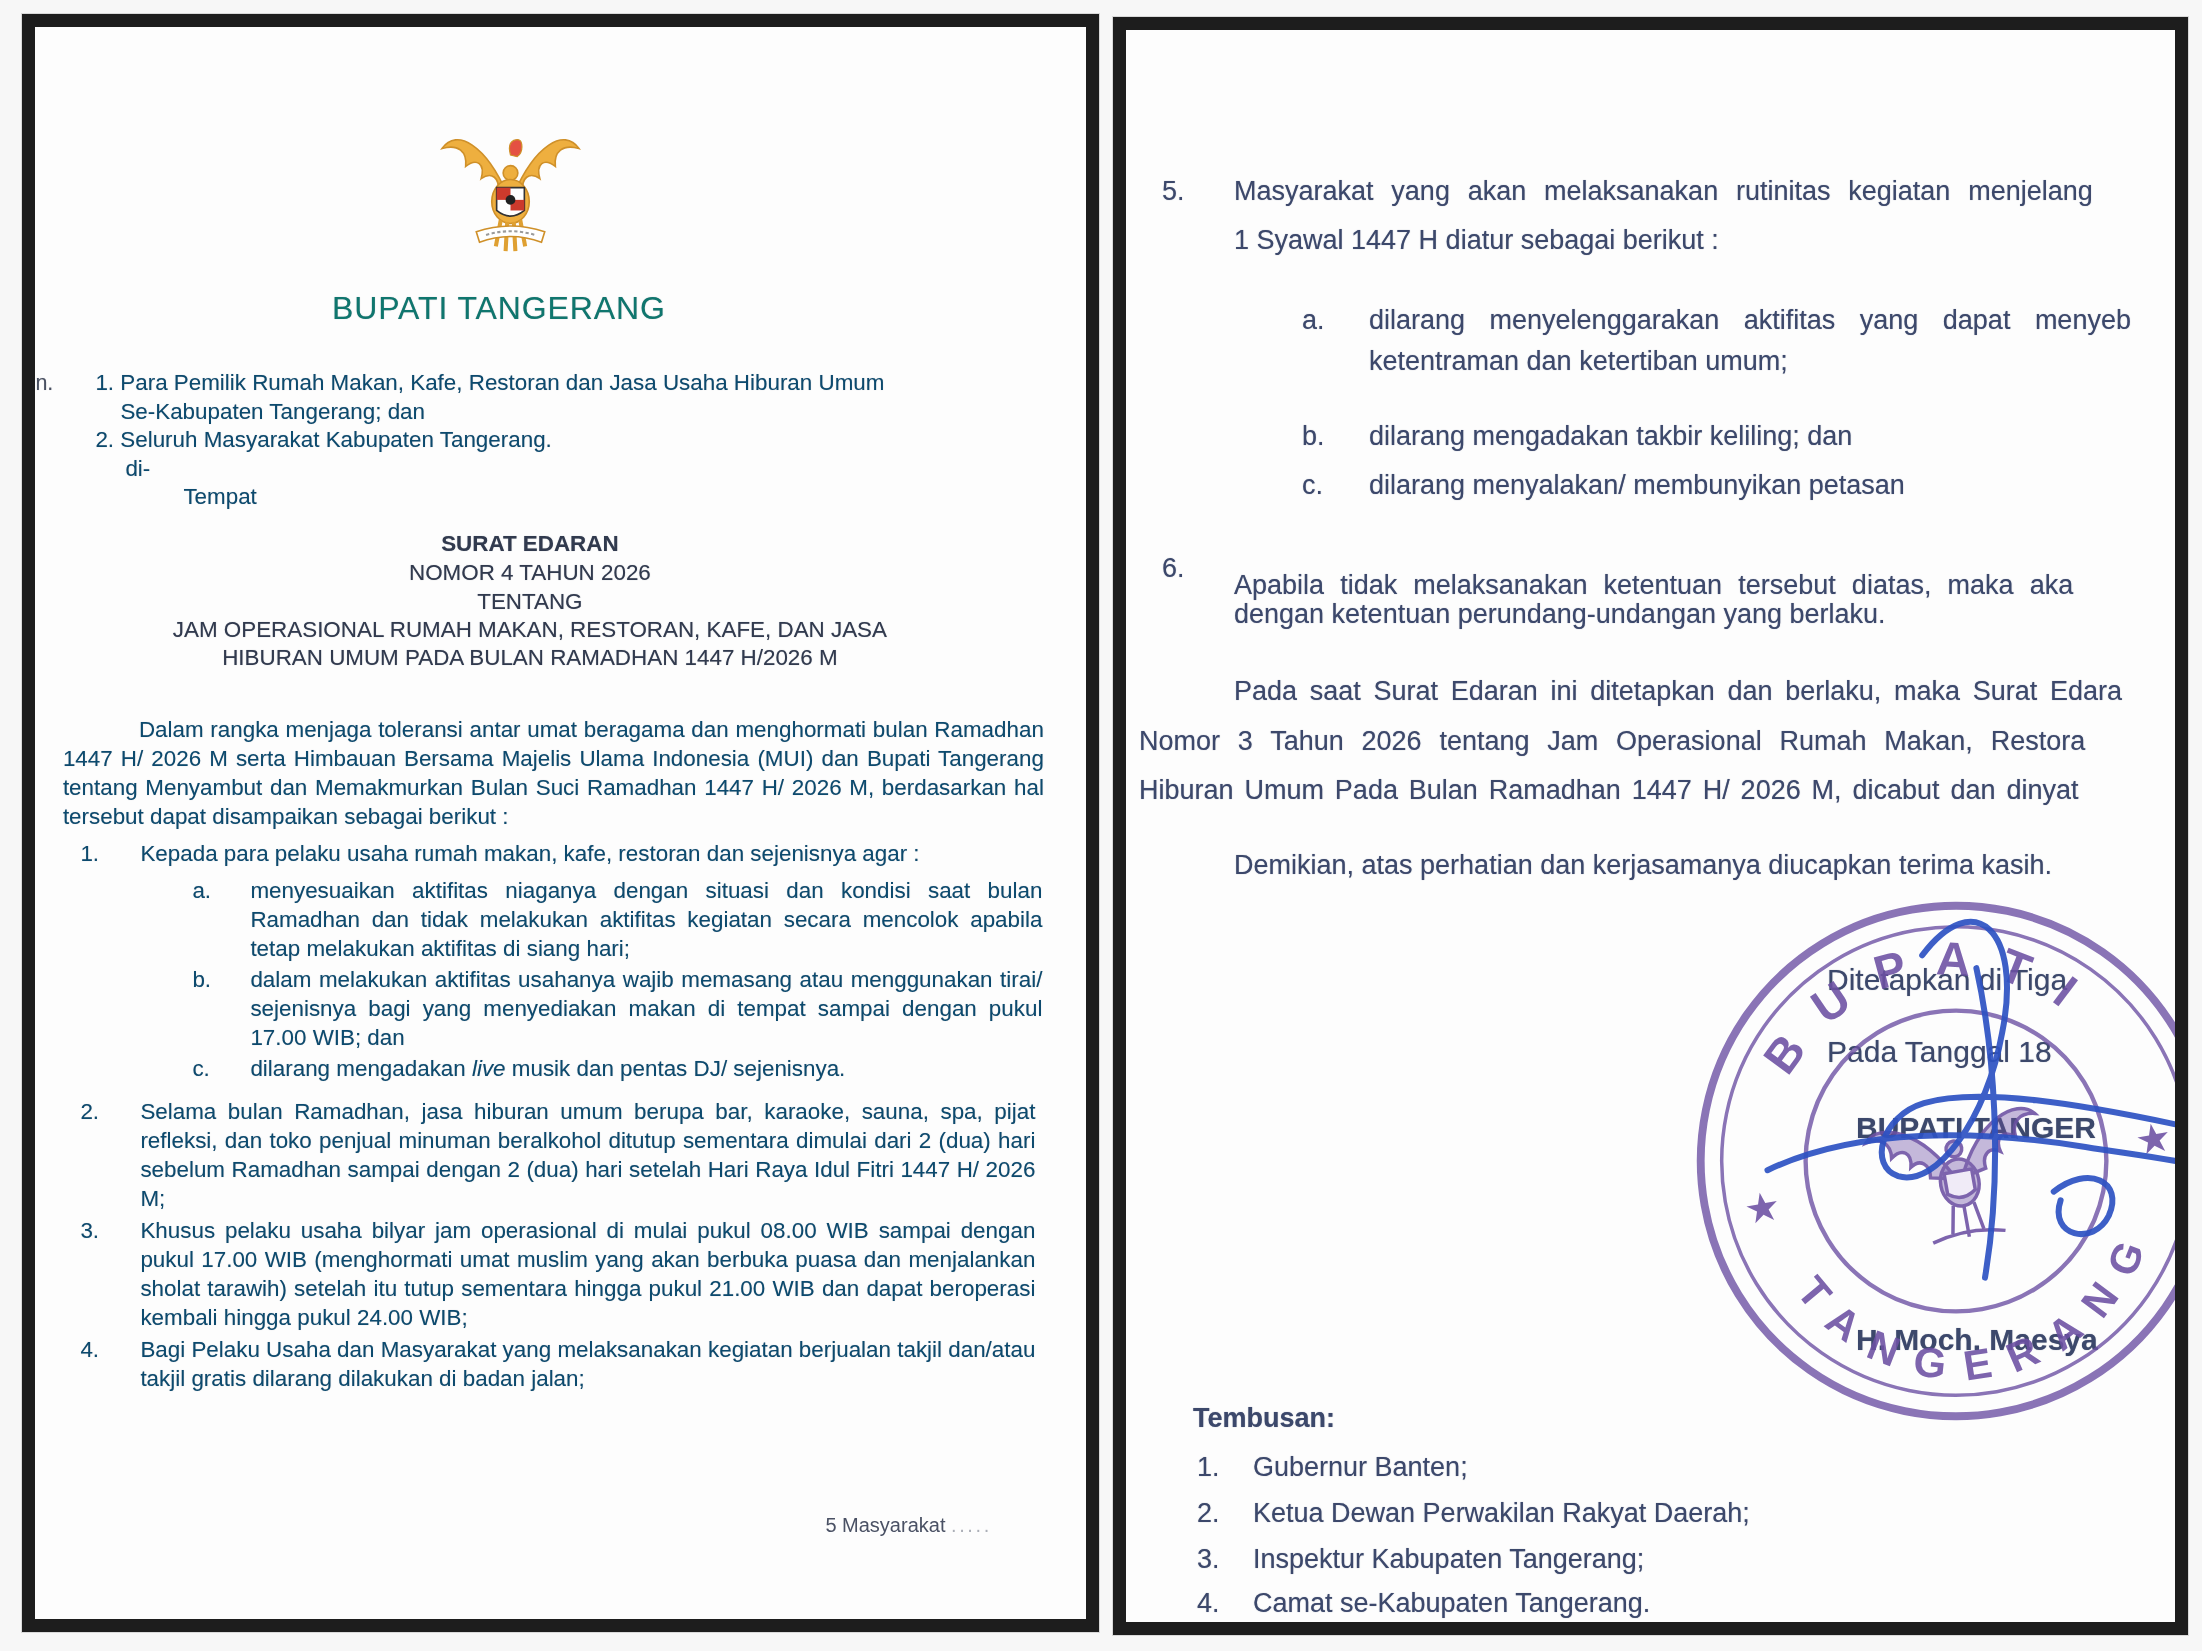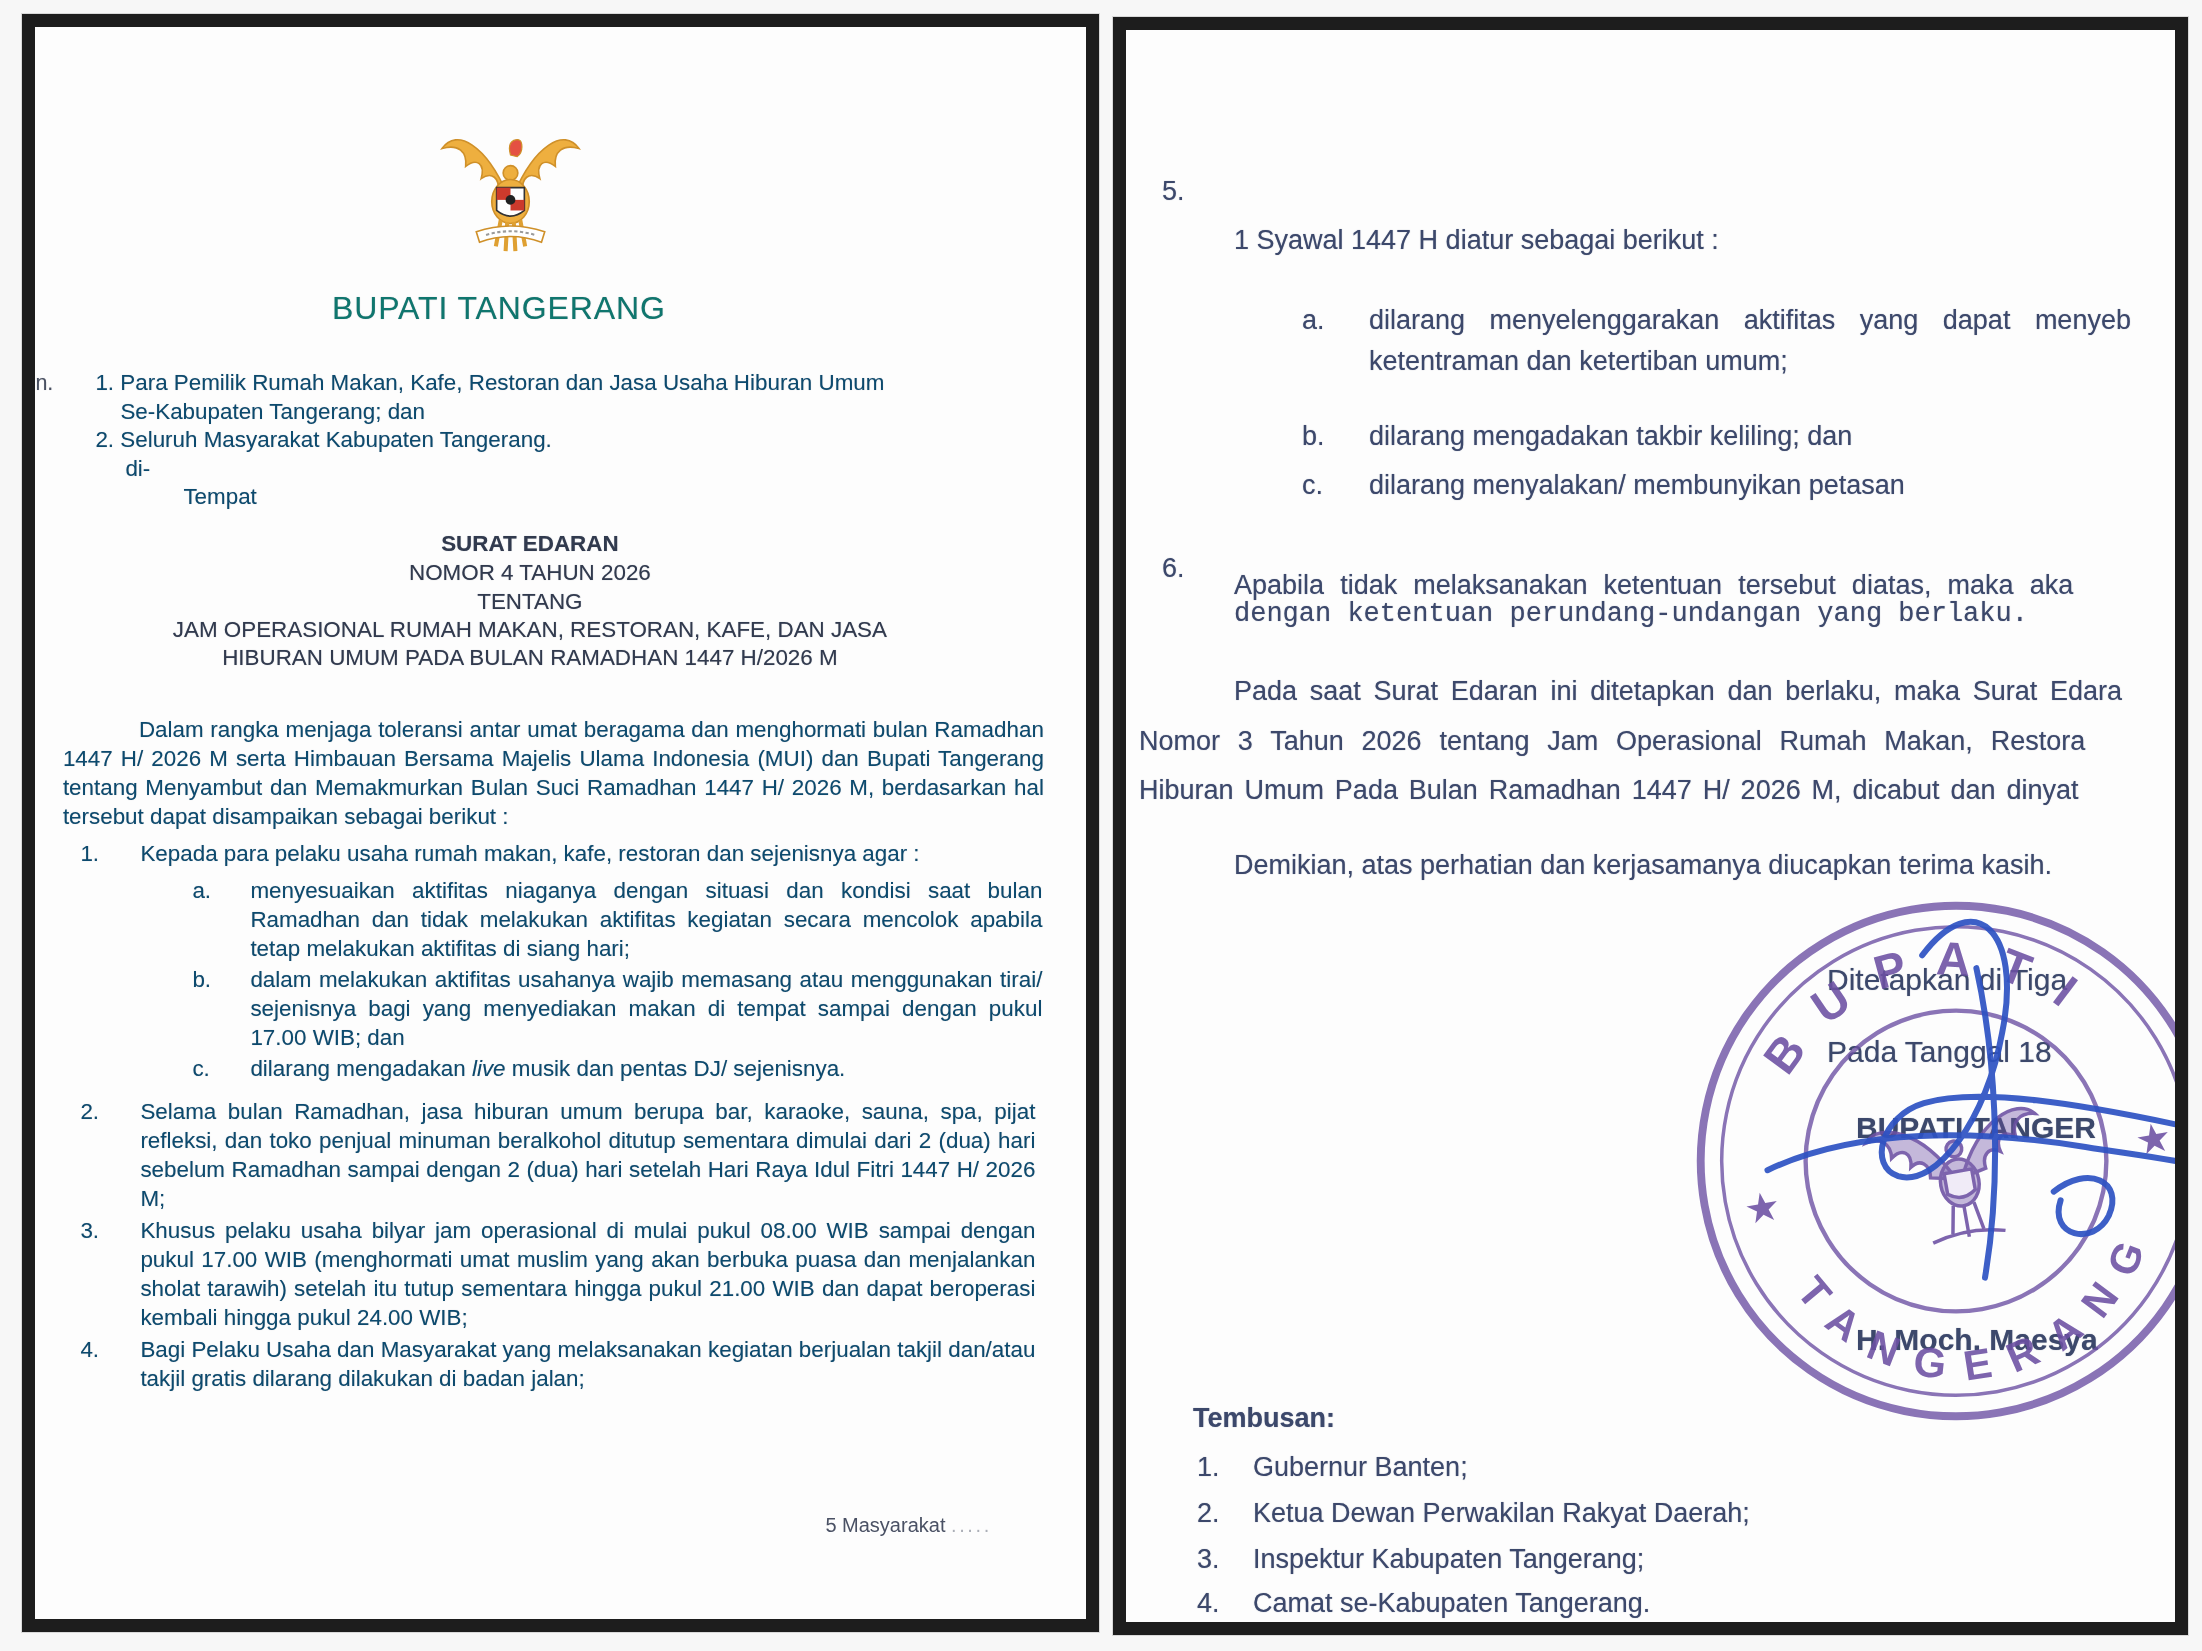--- a/index.html
+++ b/index.html
@@ -106,35 +106,36 @@
 
   <div class="catch">
     <span>5 Masyarakat</span>
     <span class="dots">.....</span>
   </div>
 </section>
 
 <section class="page page-right">
 
   <span class="rp num-col" style="left:36px;top:144px;">5.</span>
+  <div class="rp" style="left:108px;top:144px;word-spacing:10.3px;">Masyarakat yang akan melaksanakan rutinitas kegiatan menjelang</div>
   <div class="rp" style="left:108px;top:193px;">1 Syawal 1447 H diatur sebagai berikut :</div>
 
   <span class="rp num-col" style="left:176px;top:273px;">a.</span>
   <div class="rp" style="left:243px;top:273px;word-spacing:17px;">dilarang menyelenggarakan aktifitas yang dapat menyeb</div>
   <div class="rp" style="left:243px;top:314px;">ketentraman dan ketertiban umum;</div>
 
   <span class="rp num-col" style="left:176px;top:389px;">b.</span>
   <div class="rp" style="left:243px;top:389px;">dilarang mengadakan takbir keliling; dan</div>
 
   <span class="rp num-col" style="left:176px;top:438px;">c.</span>
   <div class="rp" style="left:243px;top:438px;">dilarang menyalakan/ membunyikan petasan</div>
 
   <span class="rp num-col" style="left:36px;top:521px;">6.</span>
   <div class="rp" style="left:108px;top:521px;word-spacing:8.6px;margin-top:17px;">Apabila tidak melaksanakan ketentuan tersebut diatas, maka aka</div>
-  <div class="rp" style="left:108px;top:567px;font-family:Liberation Mono, monospace;">dengan ketentuan perundang-undangan yang berlaku.</div>
+  <div class="rp" style="left:108px;top:567px;">dengan ketentuan perundang-undangan yang berlaku.</div>
 
   <div class="rp" style="left:108px;top:644px;word-spacing:5.2px;">Pada saat Surat Edaran ini ditetapkan dan berlaku, maka Surat Edara</div>
   <div class="rp" style="left:13px;top:694px;word-spacing:10.3px;">Nomor 3 Tahun 2026 tentang Jam Operasional Rumah Makan, Restora</div>
   <div class="rp" style="left:13px;top:743px;word-spacing:3.4px;">Hiburan Umum Pada Bulan Ramadhan 1447 H/ 2026 M, dicabut dan dinyat</div>
 
   <div class="rp" style="left:108px;top:818px;">Demikian, atas perhatian dan kerjasamanya diucapkan terima kasih.</div>
 
   <div class="rp sig-line" style="left:701px;top:933px;">Ditetapkan di Tiga</div>
   <div class="rp sig-line" style="left:701px;top:995px;margin-top:10px;">Pada Tanggal 18</div>
   <div class="rp sig-line sig-bold" style="left:730px;top:1081px;">BUPATI TANGER</div>

